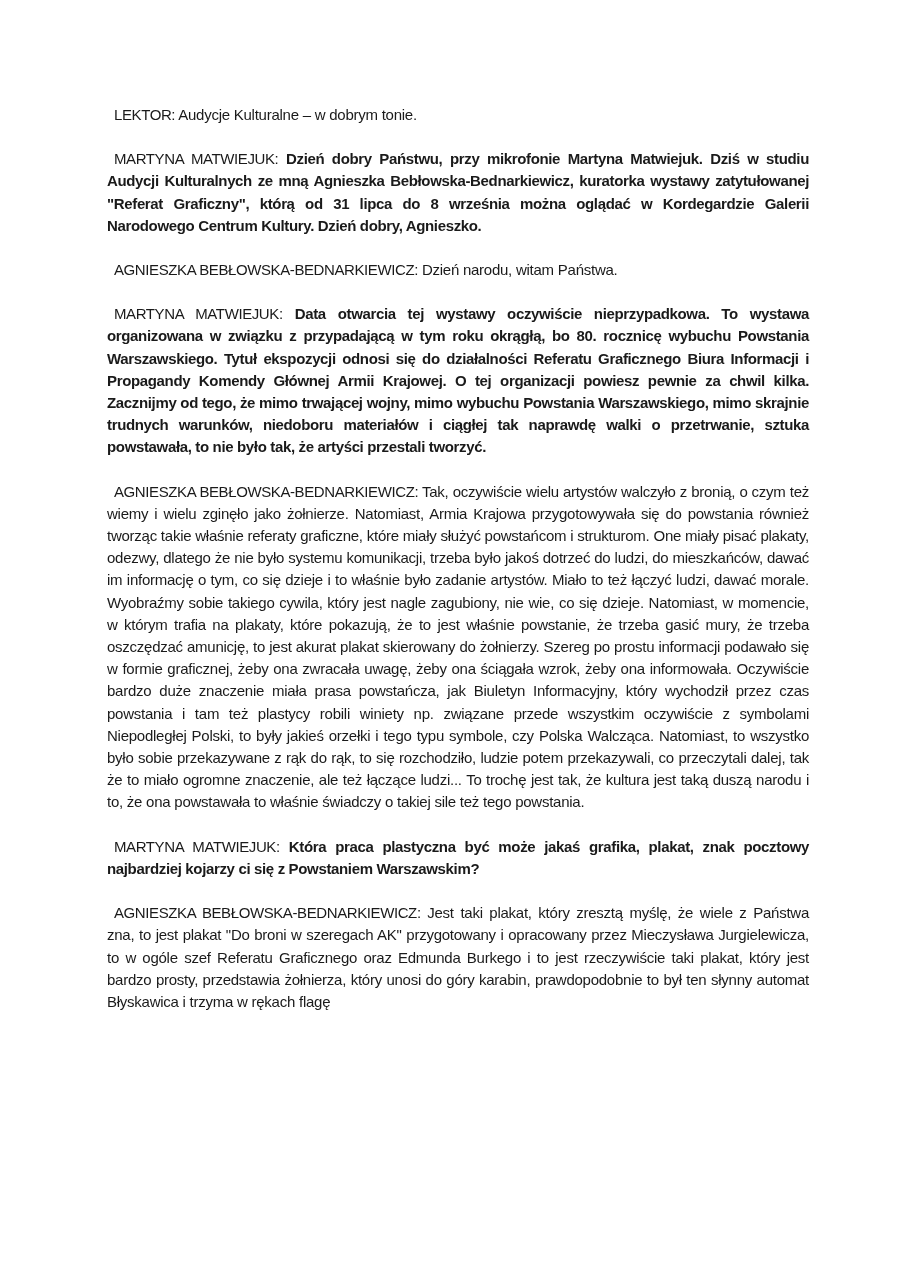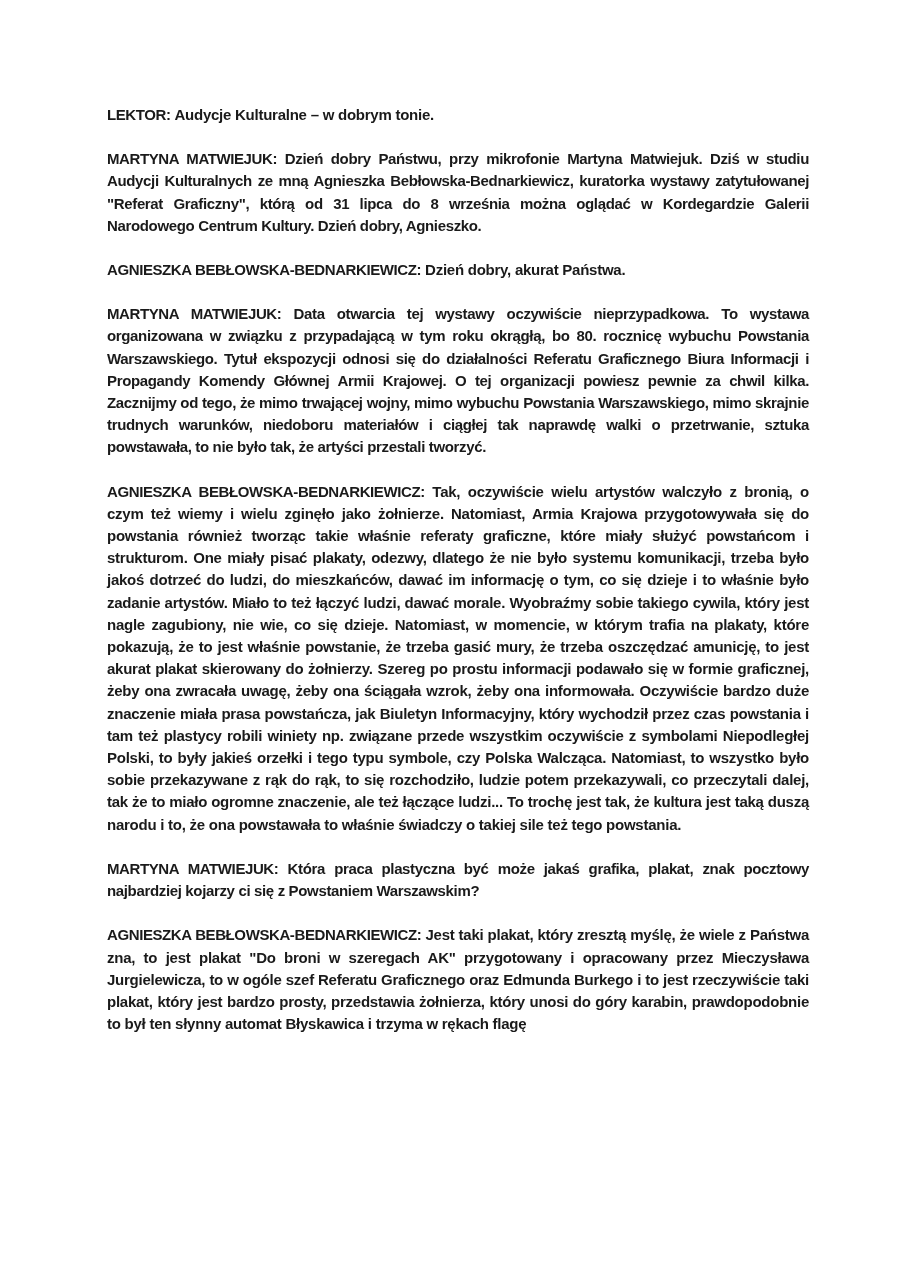--- a/index.html
+++ b/index.html
@@ -23,50 +23,51 @@
       line-height: 22.2px;
       color: #1a1a1a;
     }
     .para {
       margin: 0 0 22px 0;
       text-align: justify;
       letter-spacing: -0.25px;
     }
     .para.short { text-align: left; }
     .speaker {
-      font-weight: bold;
+      font-weight: normal;
       letter-spacing: -0.4px;
+      margin-left: 7px;
     }
     .speech-bold {
       font-weight: bold;
       letter-spacing: -0.35px;
       margin-top: 47px;
     }
     .speech-normal {
-      font-weight: bold;
+      font-weight: normal;
     }
   </style>
 </head>
 <body>
 
 <div class="page">
 
   <p class="para short">
     <span class="speaker">LEKTOR:</span>
     <span class="speech-normal">Audycje Kulturalne – w dobrym tonie.</span>
   </p>
 
   <p class="para">
     <span class="speaker">MARTYNA MATWIEJUK:</span>
     <span class="speech-bold">Dzień dobry Państwu, przy mikrofonie Martyna Matwiejuk. Dziś w studiu Audycji Kulturalnych ze mną Agnieszka Bebłowska-Bednarkiewicz, kuratorka wystawy zatytułowanej "Referat Graficzny", którą od 31 lipca do 8 września można oglądać w Kordegardzie Galerii Narodowego Centrum Kultury. Dzień dobry, Agnieszko.</span>
   </p>
 
   <p class="para short">
     <span class="speaker">AGNIESZKA BEBŁOWSKA-BEDNARKIEWICZ:</span>
-    <span class="speech-normal">Dzień dobry, akurat Państwa.</span>
+    <span class="speech-normal">Dzień narodu, witam Państwa.</span>
   </p>
 
   <p class="para">
     <span class="speaker">MARTYNA MATWIEJUK:</span>
     <span class="speech-bold">Data otwarcia tej wystawy oczywiście nieprzypadkowa. To wystawa organizowana w związku z przypadającą w tym roku okrągłą, bo 80. rocznicę wybuchu Powstania Warszawskiego. Tytuł ekspozycji odnosi się do działalności Referatu Graficznego Biura Informacji i Propagandy Komendy Głównej Armii Krajowej. O tej organizacji powiesz pewnie za chwil kilka. Zacznijmy od tego, że mimo trwającej wojny, mimo wybuchu Powstania Warszawskiego, mimo skrajnie trudnych warunków, niedoboru materiałów i ciągłej tak naprawdę walki o przetrwanie, sztuka powstawała, to nie było tak, że artyści przestali tworzyć.</span>
   </p>
 
   <p class="para">
     <span class="speaker">AGNIESZKA BEBŁOWSKA-BEDNARKIEWICZ:</span>
     <span class="speech-normal">Tak, oczywiście wielu artystów walczyło z bronią, o czym też wiemy i wielu zginęło jako żołnierze. Natomiast, Armia Krajowa przygotowywała się do powstania również tworząc takie właśnie referaty graficzne, które miały służyć powstańcom i strukturom. One miały pisać plakaty, odezwy, dlatego że nie było systemu komunikacji, trzeba było jakoś dotrzeć do ludzi, do mieszkańców, dawać im informację o tym, co się dzieje i to właśnie było zadanie artystów. Miało to też łączyć ludzi, dawać morale. Wyobraźmy sobie takiego cywila, który jest nagle zagubiony, nie wie, co się dzieje. Natomiast, w momencie, w którym trafia na plakaty, które pokazują, że to jest właśnie powstanie, że trzeba gasić mury, że trzeba oszczędzać amunicję, to jest akurat plakat skierowany do żołnierzy. Szereg po prostu informacji podawało się w formie graficznej, żeby ona zwracała uwagę, żeby ona ściągała wzrok, żeby ona informowała. Oczywiście bardzo duże znaczenie miała prasa powstańcza, jak Biuletyn Informacyjny, który wychodził przez czas powstania i tam też plastycy robili winiety np. związane przede wszystkim oczywiście z symbolami Niepodległej Polski, to były jakieś orzełki i tego typu symbole, czy Polska Walcząca. Natomiast, to wszystko było sobie przekazywane z rąk do rąk, to się rozchodziło, ludzie potem przekazywali, co przeczytali dalej, tak że to miało ogromne znaczenie, ale też łączące ludzi... To trochę jest tak, że kultura jest taką duszą narodu i to, że ona powstawała to właśnie świadczy o takiej sile też tego powstania.</span>

